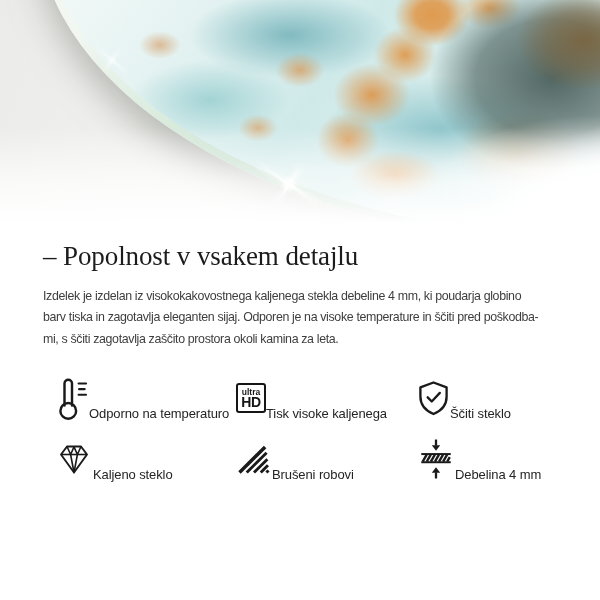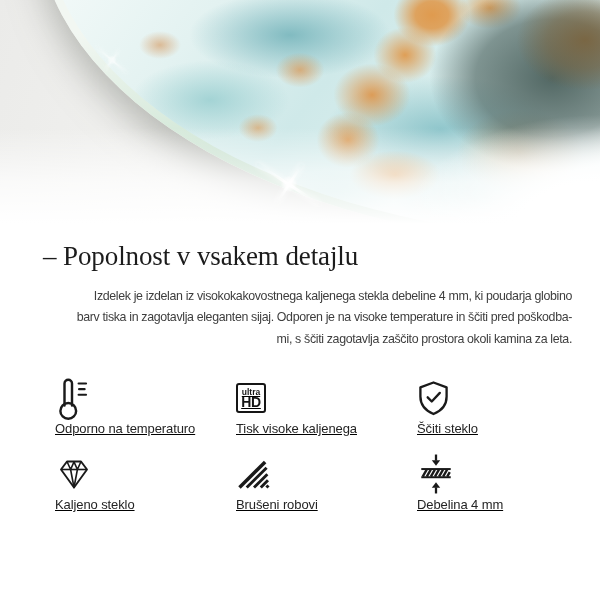--- a/index.html
+++ b/index.html
@@ -67,28 +67,28 @@
 
   
   .content{padding:0 28px 0 43px;}
   h1{
     margin:11px 0 0 0;
     font-family:"Liberation Serif","DejaVu Serif",serif;
     font-weight:400;font-size:27px;line-height:34px;color:#1c1c1c;letter-spacing:-.1px;
   }
   h1 .hl{display:block;}
   .desc{margin-top:13px;font-size:12.4px;line-height:21.4px;color:#3e3e3e;letter-spacing:-.35px;}
-  .desc div{white-space:nowrap;text-align:right;}
+  .desc div{white-space:nowrap;}
 
   
   .features{
     display:grid;grid-template-columns:repeat(3,181px);
     margin:25px 0 0 12px;row-gap:15px;
   }
-  .feature{display:flex;flex-direction:column;align-items:flex-start;text-decoration:underline;}
+  .feature{display:flex;flex-direction:row;align-items:flex-end;}
   .icon-wrap{height:46px;display:flex;align-items:center;justify-content:center;}
   .flabel{font-size:13px;color:#242424;letter-spacing:-.1px;}
   svg.ic{display:block;}
   .uhd-box{
     width:26px;height:26px;border:2.4px solid #151515;border-radius:3px;
     display:flex;flex-direction:column;align-items:center;justify-content:center;
     color:#151515;background:#fff;
   }
   .uhd-top{font-size:8.5px;line-height:8px;font-weight:bold;}
   .uhd-bottom{font-size:14px;line-height:13px;font-weight:bold;letter-spacing:-.3px;}

